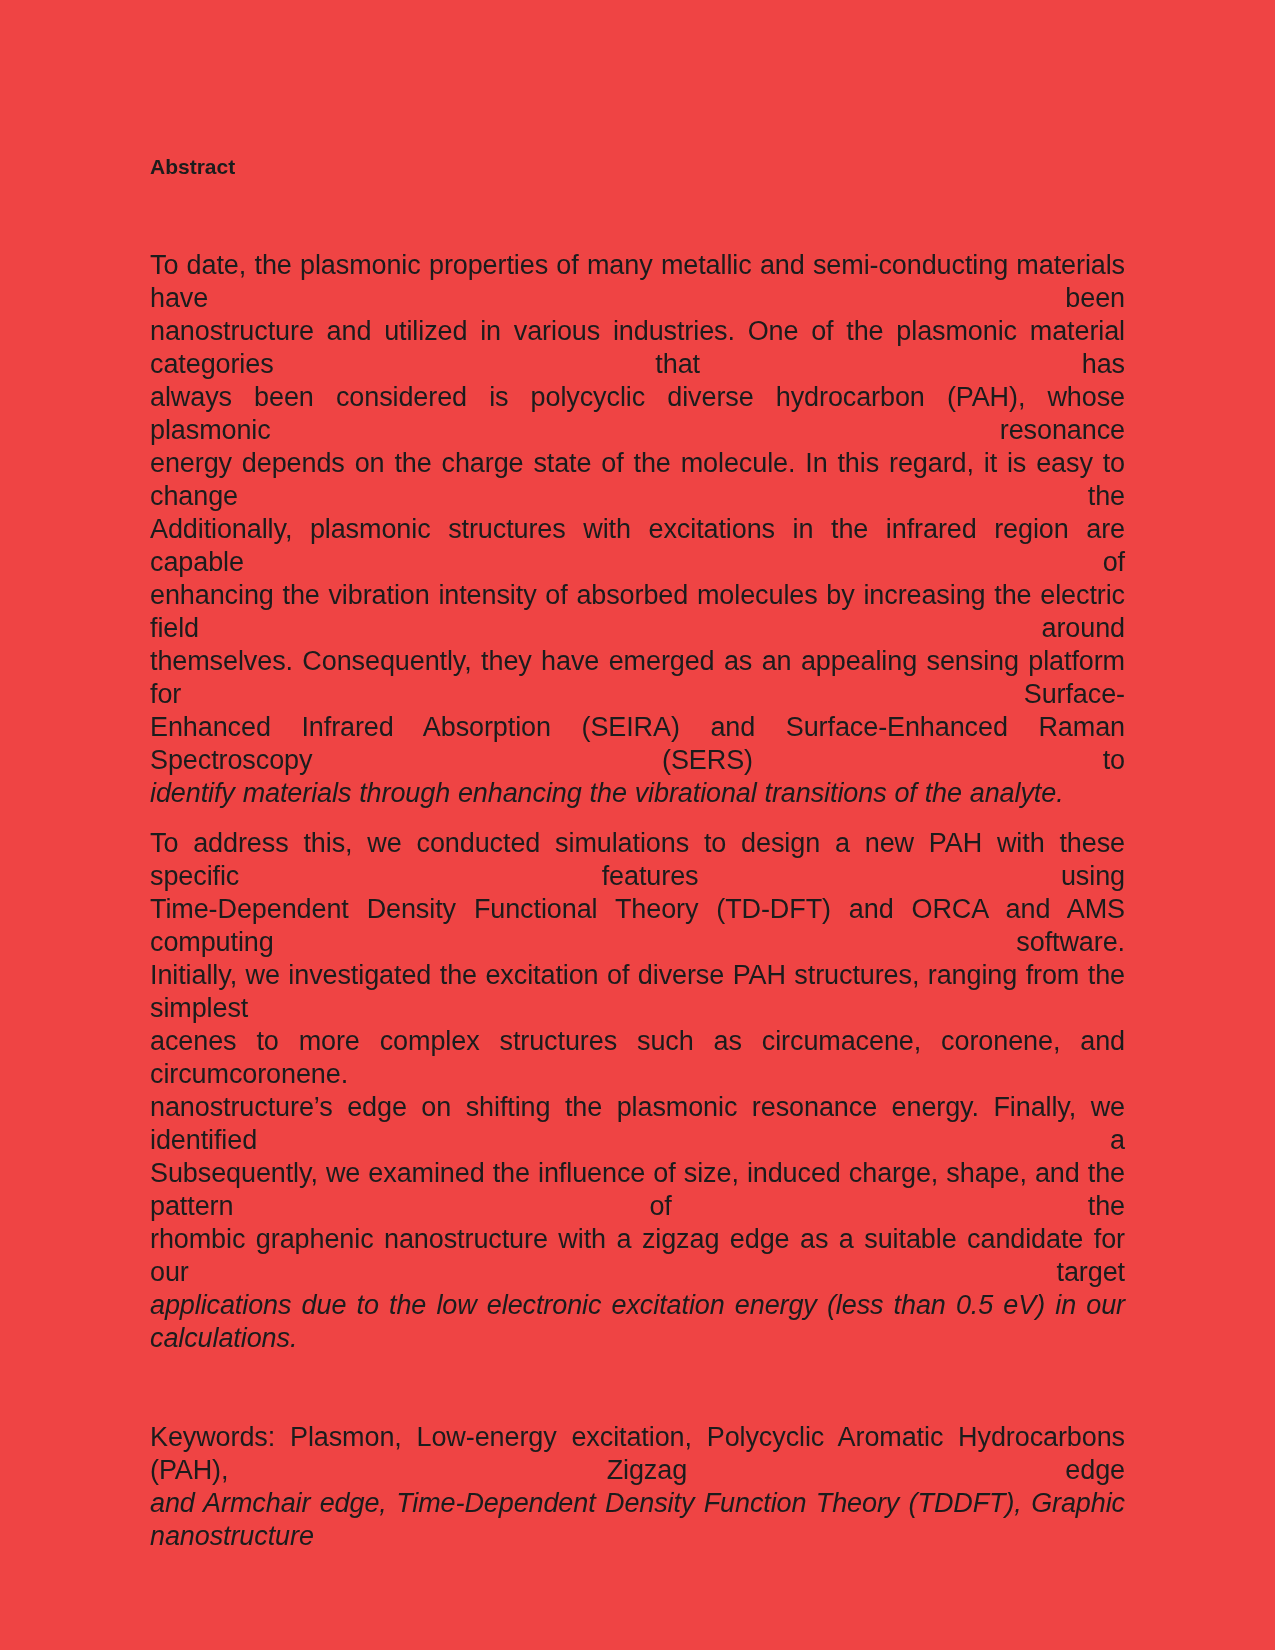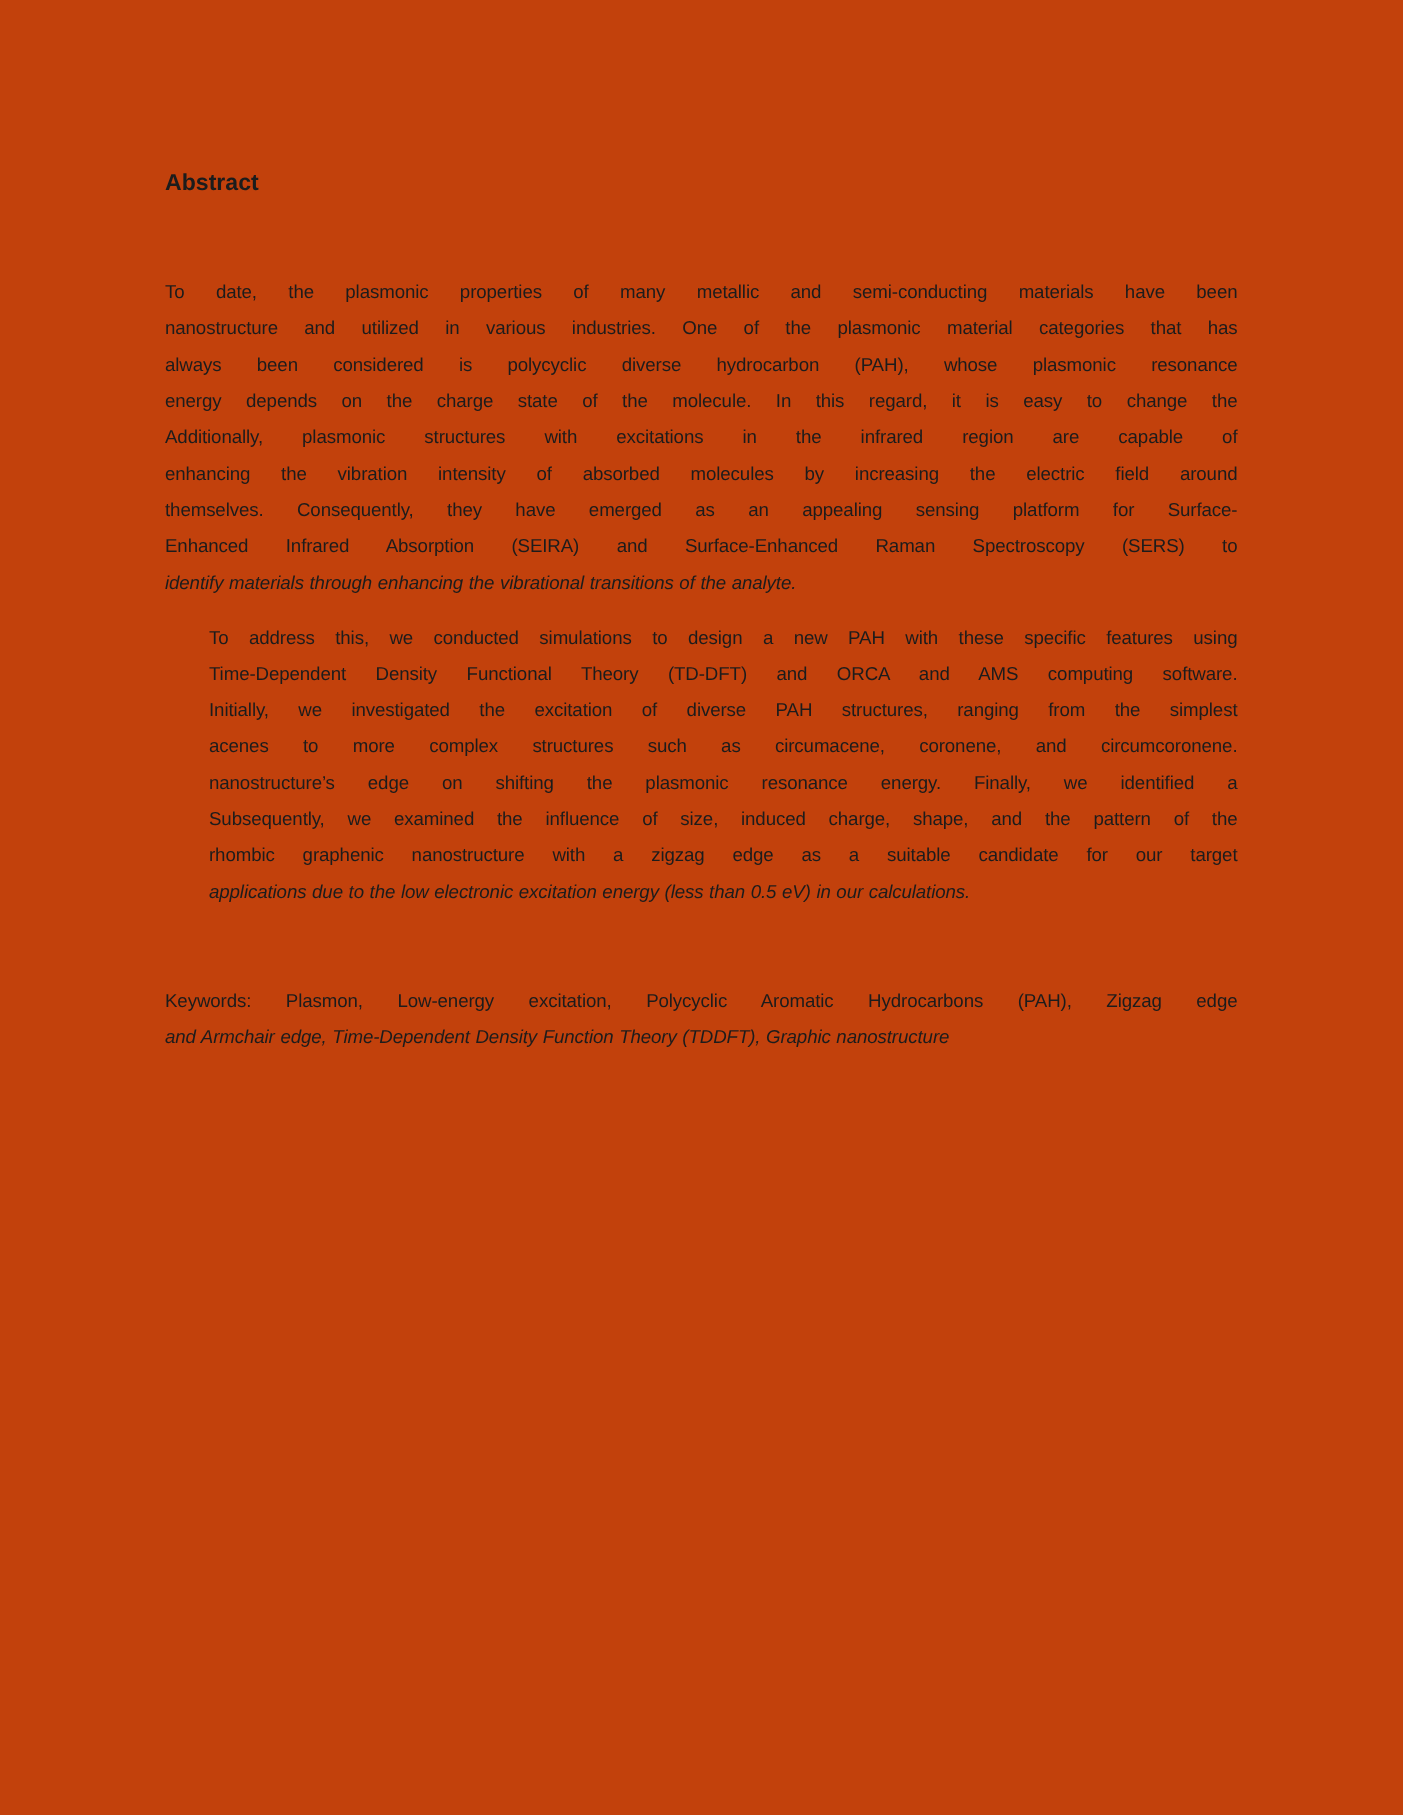--- a/index.html
+++ b/index.html
@@ -4,47 +4,46 @@
 <style>
   html, body {
     margin: 0;
     padding: 0;
     background: #ffffff;
   }
   .page {
     position: relative;
     width: 1275px;
     height: 1650px;
-    background: #c2410c;
+    background: #ef4444;
     overflow: hidden;
     font-family: "Liberation Sans", sans-serif;
     color: #1c1c1c;
   }
   .content {
     position: absolute;
     left: 150px;
     top: 150px;
     width: 975px;
   }
   .heading {
     font-size: 21px;
     font-weight: bold;
     line-height: 33px;
     margin: 0 0 66px 0; 
   }
   .para {
-    font-size: 17px;
+    font-size: 27px;
     line-height: 33px;
     letter-spacing: -0.1px;
     margin: 0 0 17px 0; 
     word-spacing: 0.5px;
   }
   .para.gap-after {
     margin-bottom: 66px; 
-    margin-left: 40px;
   }
   .line {
     text-align: justify;
     text-align-last: justify;
     white-space: normal;
   }
   .line.last {
     text-align-last: left;
     font-style: italic;
   }

